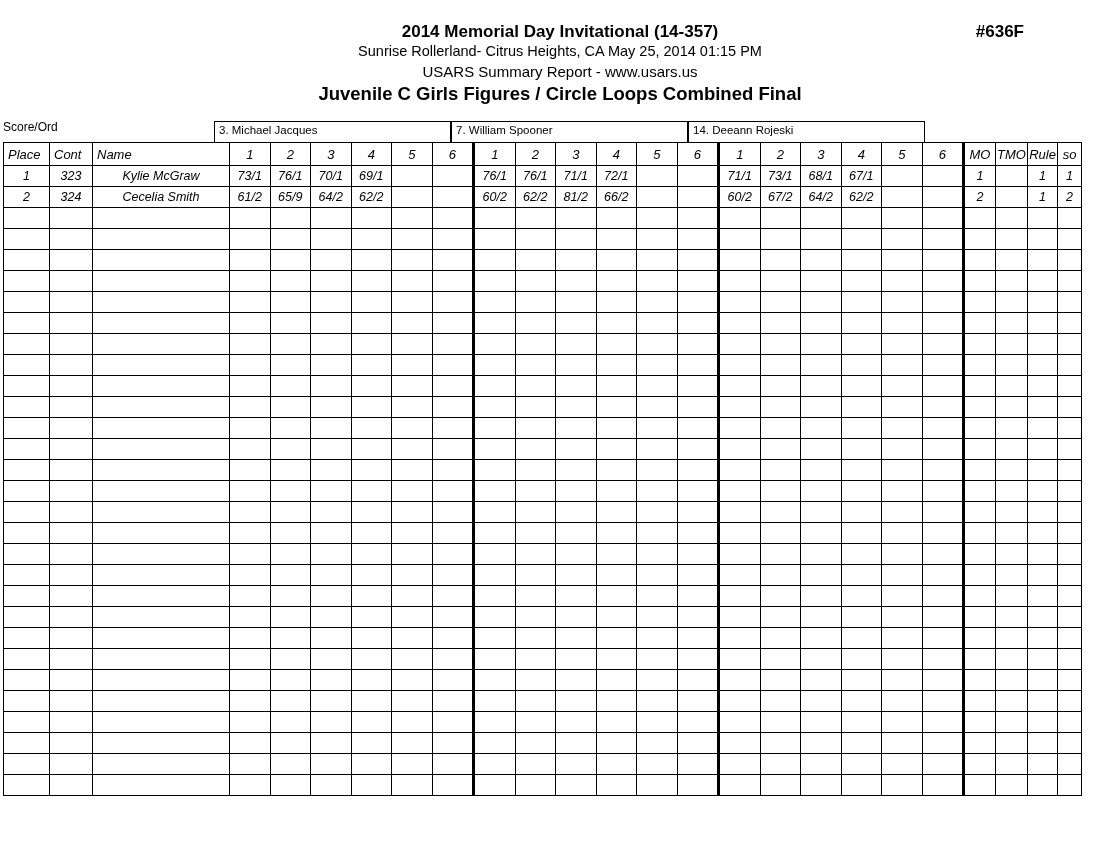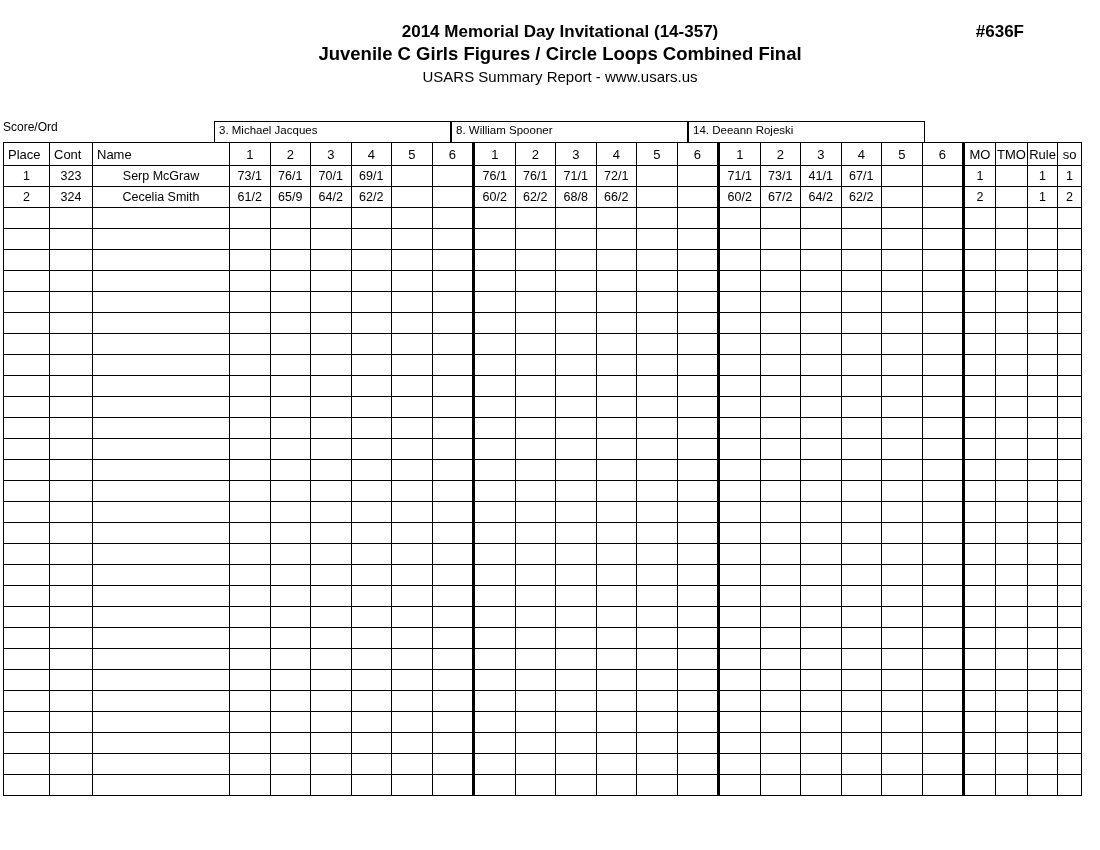--- a/index.html
+++ b/index.html
@@ -102,20 +102,21 @@
   }
 
   
   #grid {
     position: absolute;
     left: 3px;
     top: 142px;
     border-collapse: collapse;
     table-layout: fixed;
     background: #fff;
+    font-style: italic;
   }
   #grid th, #grid td {
     border: 1px solid #000;
     padding: 0;
     margin: 0;
     height: 20px;
     font-size: 12.5px;
     font-weight: normal;
     text-align: center;
     vertical-align: middle;
@@ -171,33 +172,34 @@
   }
 </style>
 </head>
 <body>
 
 <div id="req-block">
 </div>
 
 <div id="title-block">
   <div id="event-title">2014  Memorial Day Invitational (14-357)</div>
+  <div id="venue-line">Sunrise Rollerland- Citrus Heights, CA  May 25, 2014  01:15 PM</div>
+  <div id="report-line">USARS Summary Report - www.usars.us</div>
   <div id="division-title">Juvenile C Girls Figures / Circle Loops Combined Final</div>
-  <div id="report-line">USARS Summary Report - www.usars.us</div>
 </div>
 
 <div id="event-code">#636F</div>
 
 <div id="scoreord-caption">Score/Ord</div>
 
 <div class="judge-group" id="judge-group-0" style="left: 214px; width: 237px;">
   <span class="judge-label">3.  Michael Jacques</span>
 </div>
 <div class="judge-group" id="judge-group-1" style="left: 451px; width: 237px;">
-  <span class="judge-label">8.  William Spooner</span>
+  <span class="judge-label">7.  William Spooner</span>
 </div>
 <div class="judge-group" id="judge-group-2" style="left: 688px; width: 237px;">
   <span class="judge-label">14.  Deeann Rojeski</span>
 </div>
 
 <table id="grid">
   <thead>
     <tr>
         <th class="lbl-left" style="width: 41px;">Place</th>
         <th class="lbl-left" style="width: 38px;">Cont</th>
@@ -223,57 +225,57 @@
         <th class="sep-left" style="width: 30px;">MO</th>
         <th style="width: 31px;">TMO</th>
         <th style="width: 29px;">Rule</th>
         <th style="width: 23px;">so</th>
       </tr>
   </thead>
   <tbody>
       <tr class="filled">
         <td class="pl" style="width: 41px;">1</td>
         <td class="ct" style="width: 38px;">323</td>
-        <td class="nm" style="width: 132px;">Serp McGraw</td>
+        <td class="nm" style="width: 132px;">Kylie McGraw</td>
         <td class="score" style="width: 39.5px;">73/1</td>
         <td class="score" style="width: 39.5px;">76/1</td>
         <td class="score" style="width: 39.5px;">70/1</td>
         <td class="score" style="width: 39.5px;">69/1</td>
         <td class="score" style="width: 39.5px;"></td>
         <td class="score" style="width: 39.5px;"></td>
         <td class="score sep-left" style="width: 39.5px;">76/1</td>
         <td class="score" style="width: 39.5px;">76/1</td>
         <td class="score" style="width: 39.5px;">71/1</td>
         <td class="score" style="width: 39.5px;">72/1</td>
         <td class="score" style="width: 39.5px;"></td>
         <td class="score" style="width: 39.5px;"></td>
         <td class="score sep-left" style="width: 39.5px;">71/1</td>
         <td class="score" style="width: 39.5px;">73/1</td>
-        <td class="score" style="width: 39.5px;">41/1</td>
+        <td class="score" style="width: 39.5px;">68/1</td>
         <td class="score" style="width: 39.5px;">67/1</td>
         <td class="score" style="width: 39.5px;"></td>
         <td class="score" style="width: 39.5px;"></td>
         <td class="sep-left" style="width: 30px;">1</td>
         <td style="width: 31px;"></td>
         <td style="width: 29px;">1</td>
         <td style="width: 23px;">1</td>
       </tr>
       <tr class="filled">
         <td class="pl" style="width: 41px;">2</td>
         <td class="ct" style="width: 38px;">324</td>
         <td class="nm" style="width: 132px;">Cecelia Smith</td>
         <td class="score" style="width: 39.5px;">61/2</td>
         <td class="score" style="width: 39.5px;">65/9</td>
         <td class="score" style="width: 39.5px;">64/2</td>
         <td class="score" style="width: 39.5px;">62/2</td>
         <td class="score" style="width: 39.5px;"></td>
         <td class="score" style="width: 39.5px;"></td>
         <td class="score sep-left" style="width: 39.5px;">60/2</td>
         <td class="score" style="width: 39.5px;">62/2</td>
-        <td class="score" style="width: 39.5px;">68/8</td>
+        <td class="score" style="width: 39.5px;">81/2</td>
         <td class="score" style="width: 39.5px;">66/2</td>
         <td class="score" style="width: 39.5px;"></td>
         <td class="score" style="width: 39.5px;"></td>
         <td class="score sep-left" style="width: 39.5px;">60/2</td>
         <td class="score" style="width: 39.5px;">67/2</td>
         <td class="score" style="width: 39.5px;">64/2</td>
         <td class="score" style="width: 39.5px;">62/2</td>
         <td class="score" style="width: 39.5px;"></td>
         <td class="score" style="width: 39.5px;"></td>
         <td class="sep-left" style="width: 30px;">2</td>

